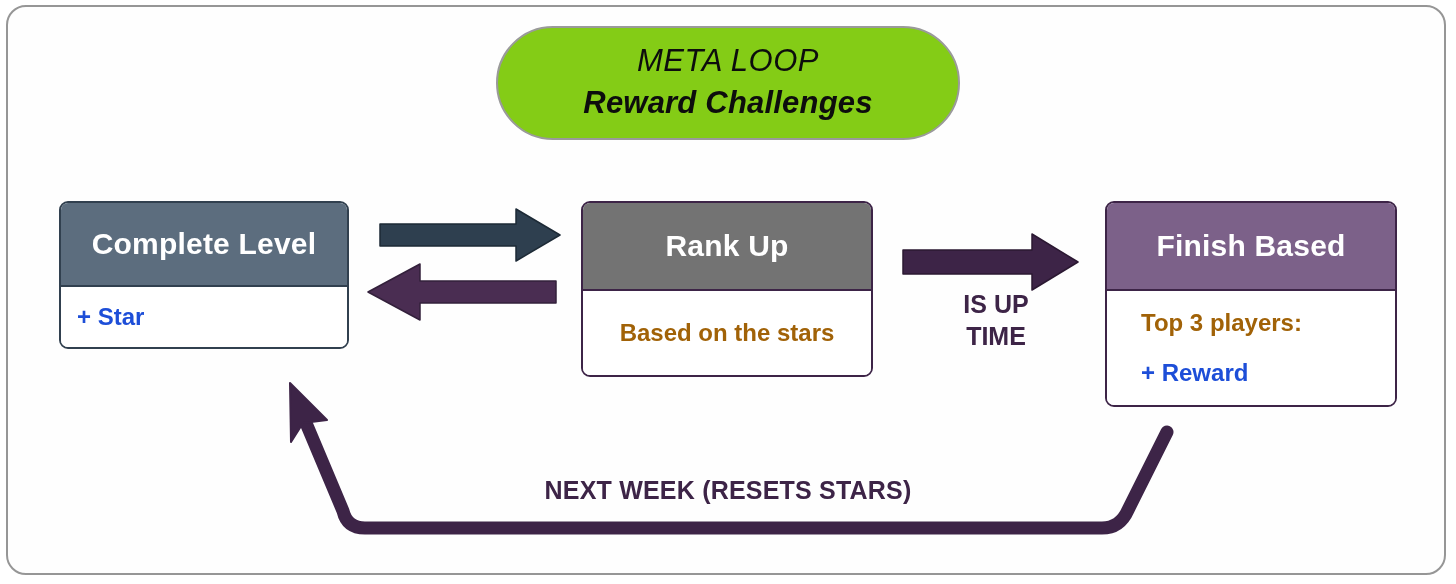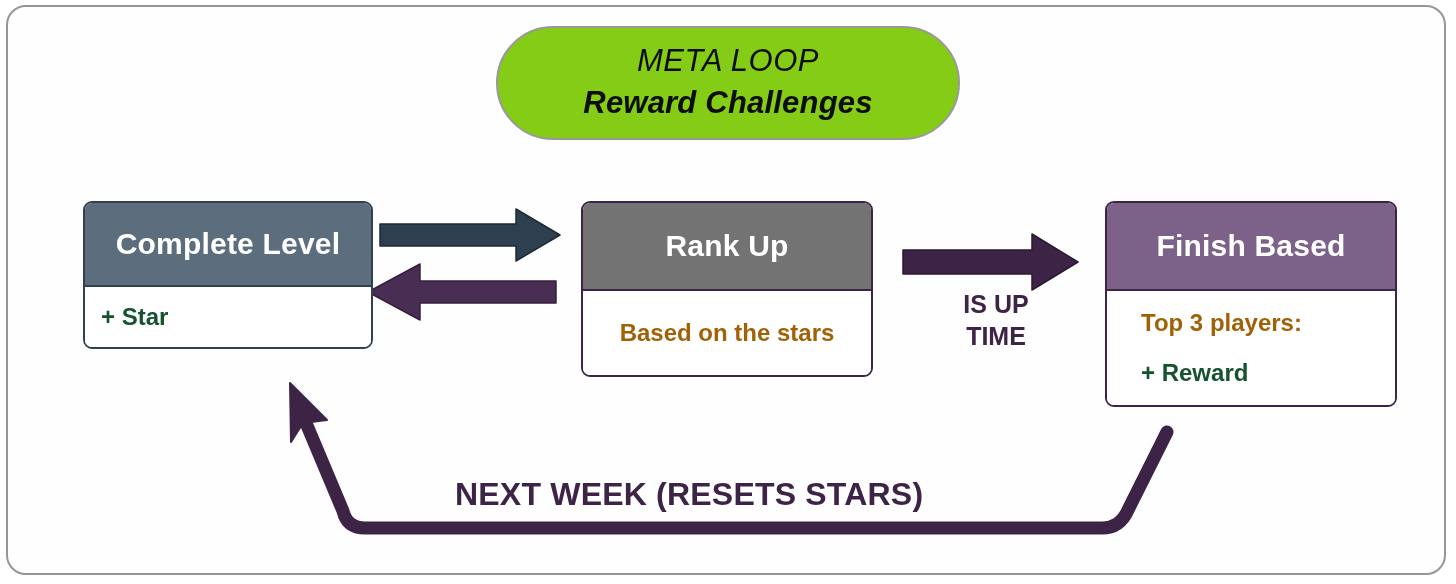--- a/index.html
+++ b/index.html
@@ -89,31 +89,30 @@
     flex-direction: column;
     justify-content: center;
   }
   .body-line {
     font-size: 24px;
     font-weight: bold;
     color: #a16207;
     line-height: 1.25;
   }
   .body-line.green {
-    color: #14532d;
+    color: #1d4ed8;
   }
 
   
   #card-complete {
     left: 59px;
     top: 201px;
     width: 290px;
     height: 148px;
     border: 2px solid #31404f;
-    margin-left: 24px;
   }
   #card-complete .card-header {
     height: 84px;
     background: #5c6d7e;
     border-bottom: 2px solid #31404f;
   }
   #card-complete .card-body {
     height: 60px;
     align-items: flex-start;
   }
@@ -177,23 +176,23 @@
     color: #3d2447;
     font-size: 25px;
     font-weight: bold;
     line-height: 1.28;
   }
   .nextweek-label {
     position: absolute;
     left: 455px;
     top: 476px;
     width: 546px;
-    text-align: left;
+    text-align: center;
     color: #3d2447;
-    font-size: 32px;
+    font-size: 25px;
     font-weight: bold;
     letter-spacing: 0.2px;
   }
 </style>
 </head>
 <body>
 
 <div id="canvas">
 
   <div class="outer-frame"></div>

